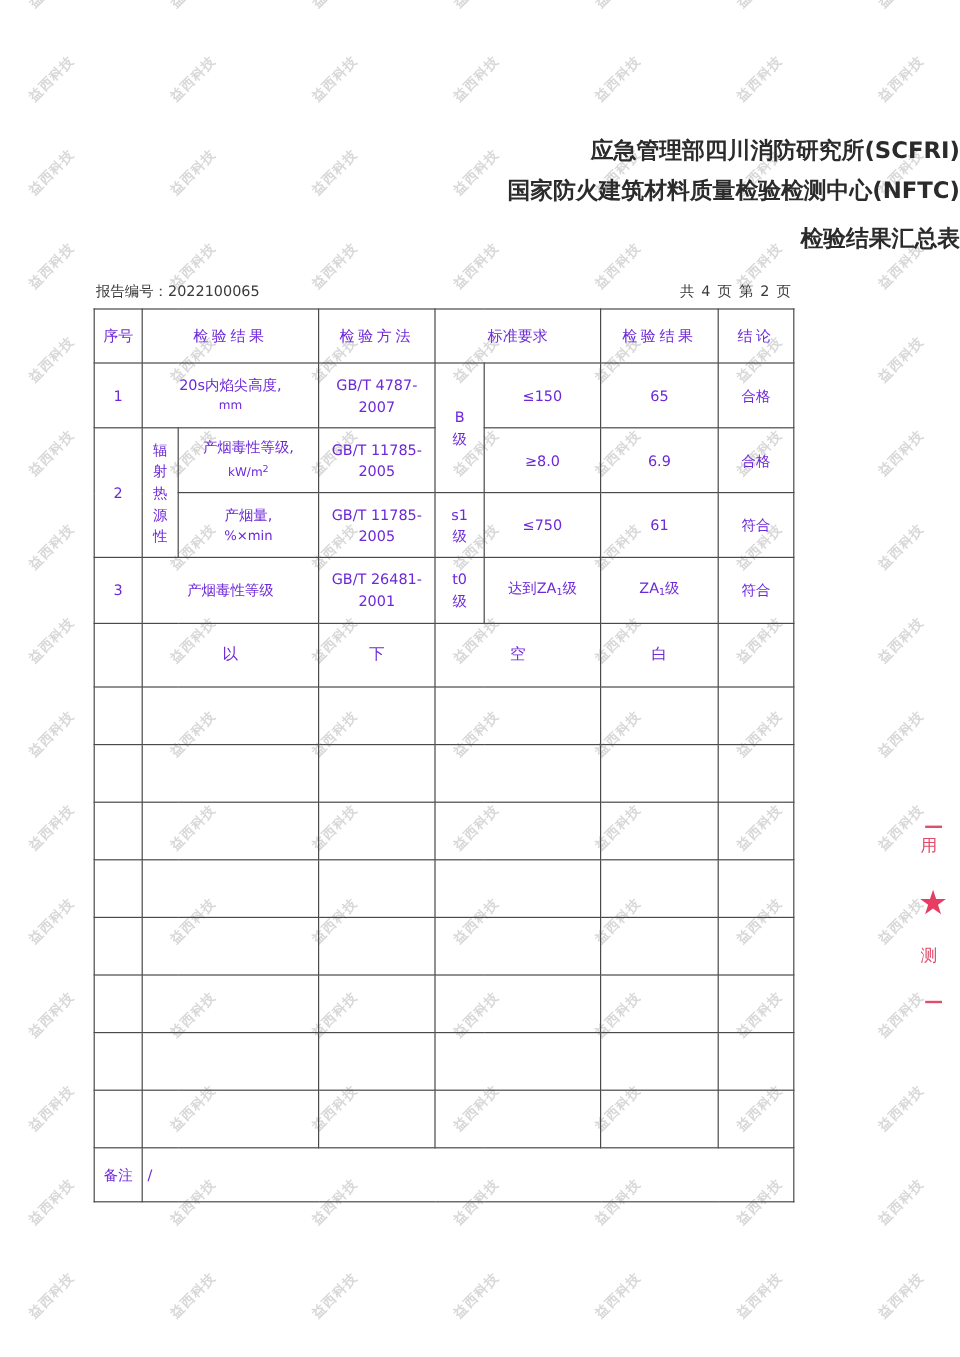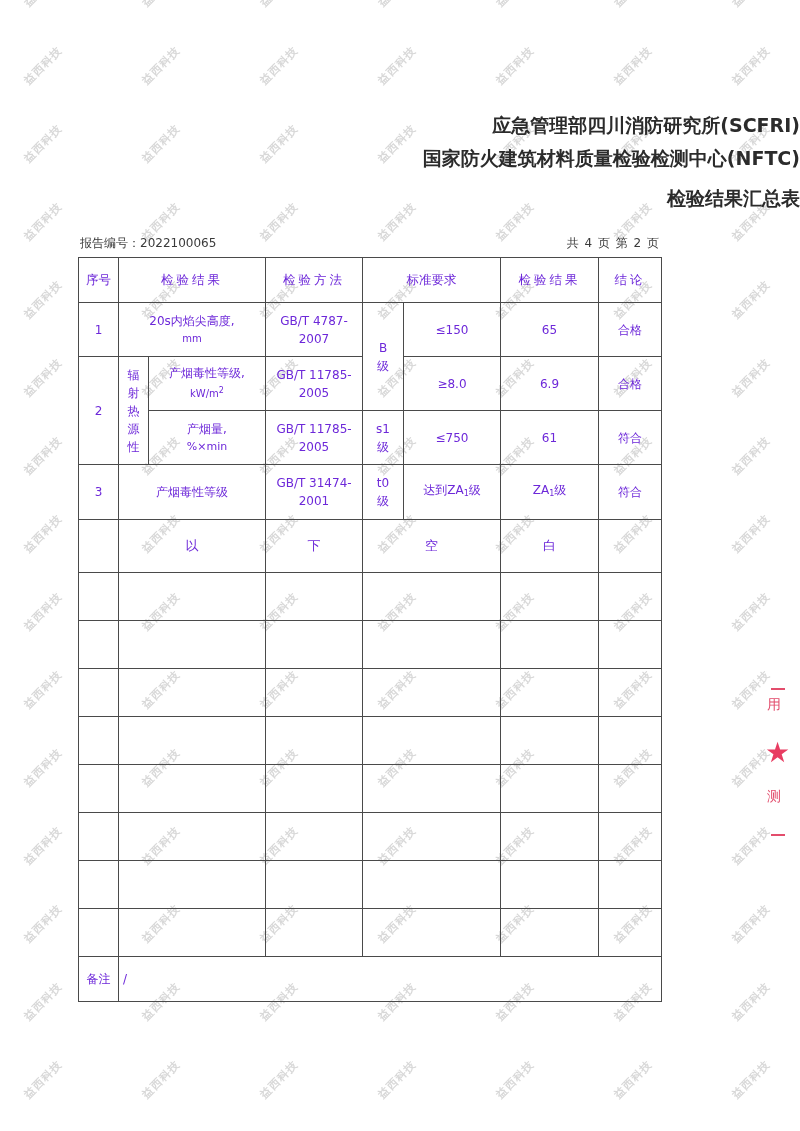--- a/index.html
+++ b/index.html
@@ -248,21 +248,21 @@
     </td>
     <td>≤750</td>
     <td>61</td>
     <td>符合</td>
   </tr>
 
   <tr class="r3">
     <td>3</td>
     <td colspan="2">产烟毒性等级</td>
     <td>
-      <div>GB/T 31474-</div>
+      <div>GB/T 26481-</div>
       <div>2001</div>
     </td>
     <td>
       <div>t0</div>
       <div>级</div>
     </td>
     <td><span>达到ZA</span><sub class="s">1</sub><span>级</span></td>
     <td><span>ZA</span><sub class="s">1</sub><span>级</span></td>
     <td>符合</td>
   </tr>

